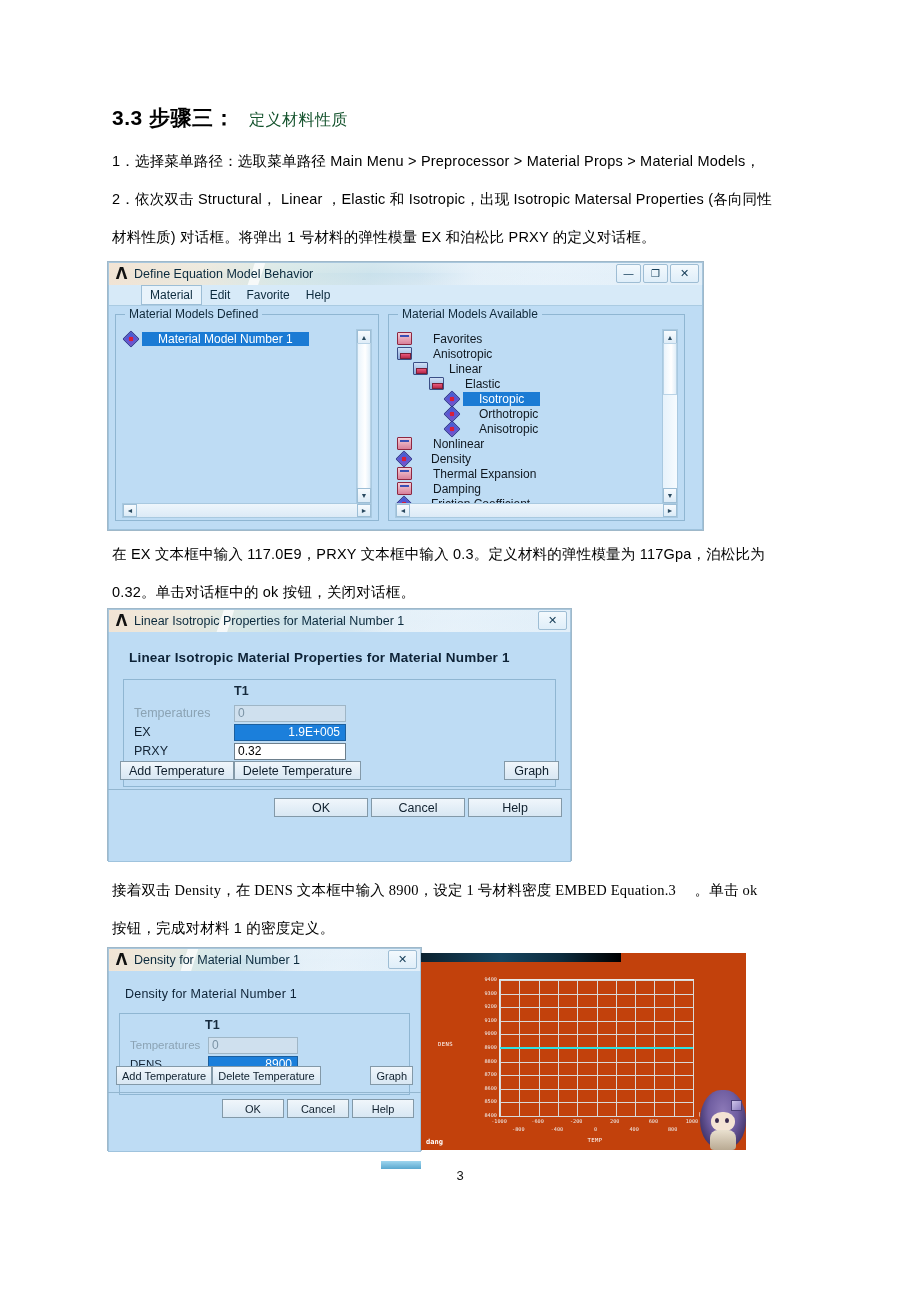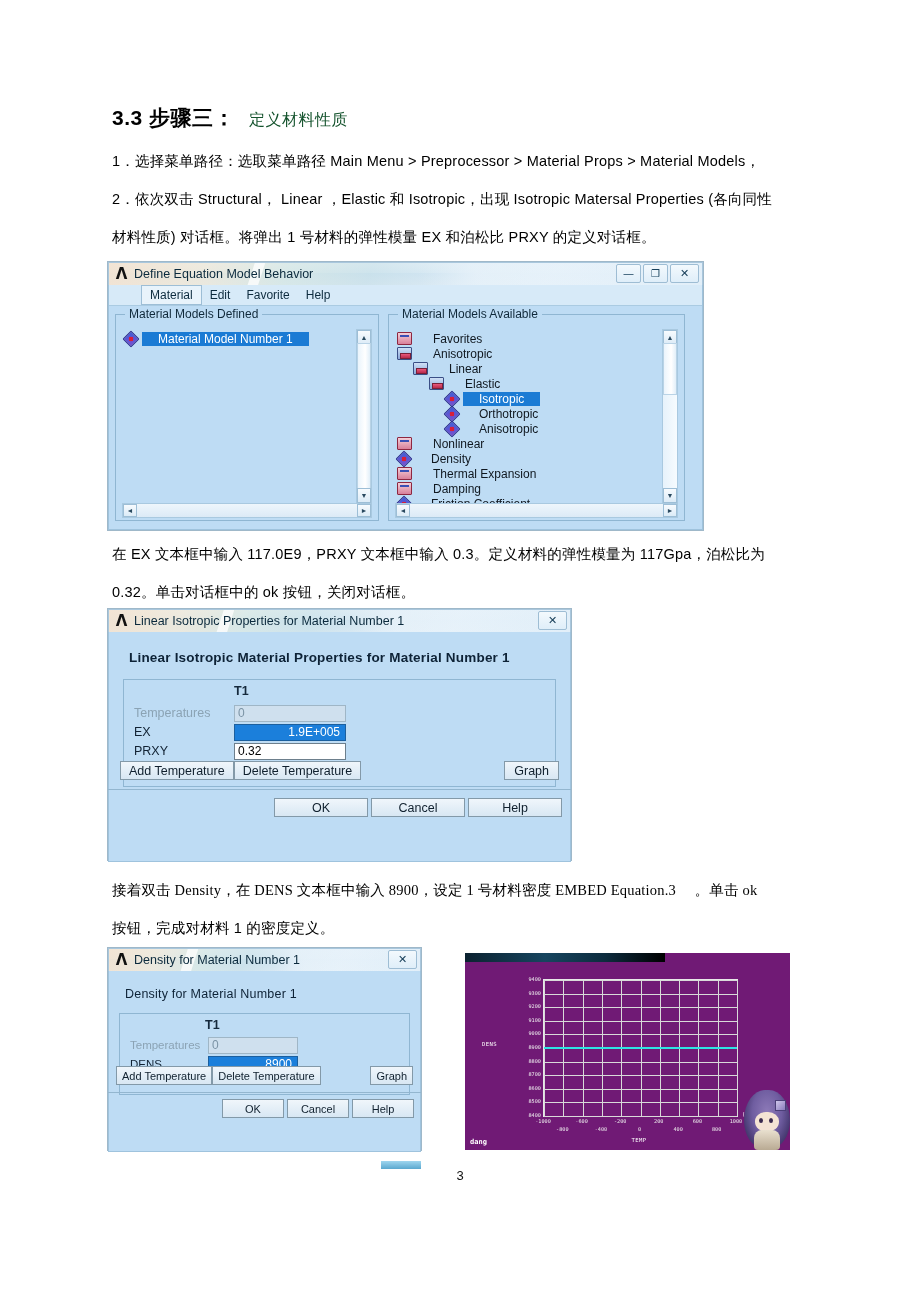--- a/index.html
+++ b/index.html
@@ -128,21 +128,21 @@
     font-size:12.5px;color:#10202e;padding:2px 8px;height:19px;box-sizing:border-box;
     display:flex;align-items:center;justify-content:center;
   }
   .sep-top{border-top:1px solid #93b6cf;}
 
   
   #dlg3{left:108px;top:948px;width:313px;height:202px;}
   #dlg3 .body{height:180px;padding:0;}
 
   
-  .graphwin{position:absolute;left:421px;top:953px;width:325px;height:197px;background:#701a75;overflow:hidden;margin-left:44px;}
+  .graphwin{position:absolute;left:421px;top:953px;width:325px;height:197px;background:#c2410c;overflow:hidden;}
   .gwtop{position:absolute;left:0;top:0;width:200px;height:9px;
       background:linear-gradient(90deg,#0b2230,#17455f 40%,#0d2c3e 70%,#000 100%);}
   .plot{position:absolute;left:78px;top:26px;width:193px;height:136px;border:1px solid #e8e8e8;}
   .plot .gl-v{position:absolute;top:0;bottom:0;width:1px;background:#d9d9d9;}
   .plot .gl-h{position:absolute;left:0;right:0;height:1px;background:#d9d9d9;}
   .plot .series{position:absolute;left:0;right:0;height:2px;background:#2fe3e3;}
   .ylab{position:absolute;right:0;transform:translateY(-50%);font-size:5.2px;color:#f0f0f0;
         font-family:"DejaVu Sans Mono",monospace;white-space:nowrap;}
   .yticks{position:absolute;left:40px;width:36px;top:26px;height:136px;}
   .xticks{position:absolute;left:78px;width:193px;top:164px;height:22px;}

